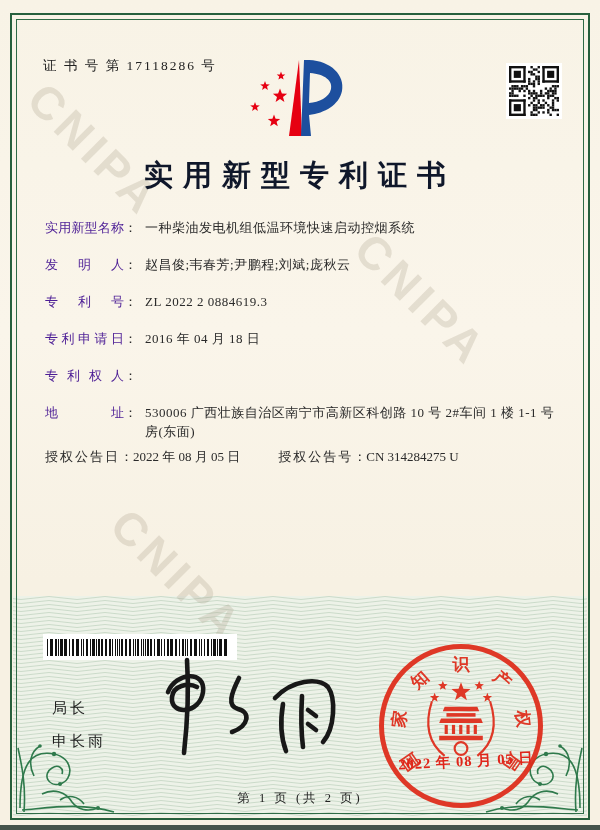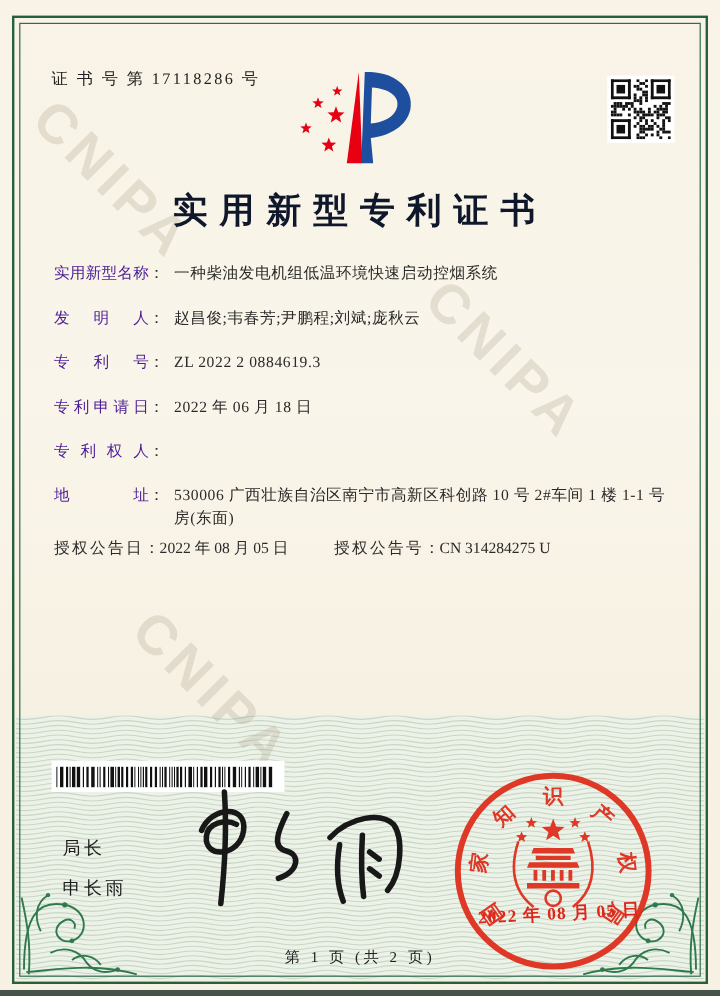--- a/index.html
+++ b/index.html
@@ -344,21 +344,21 @@
       <span class="fvalue">赵昌俊;韦春芳;尹鹏程;刘斌;庞秋云</span>
     </div>
     <div class="frow">
       <span class="flabel">专利号</span>
         <span class="colon">：</span>
       <span class="fvalue">ZL 2022 2 0884619.3</span>
     </div>
     <div class="frow">
       <span class="flabel">专利申请日</span>
         <span class="colon">：</span>
-      <span class="fvalue">2022 年 06 月 18 日</span>
+      <span class="fvalue">2016 年 04 月 18 日</span>
     </div>
     <div class="frow">
       <span class="flabel">专利权人</span>
         <span class="colon">：</span>
     </div>
     <div class="frow" style="margin-bottom:6px">
       <span class="flabel">地址</span>
         <span class="colon">：</span>
       <span class="fvalue">530006 广西壮族自治区南宁市高新区科创路 10 号 2#车间 1 楼 1-1 号房(东面)</span>
     </div>

